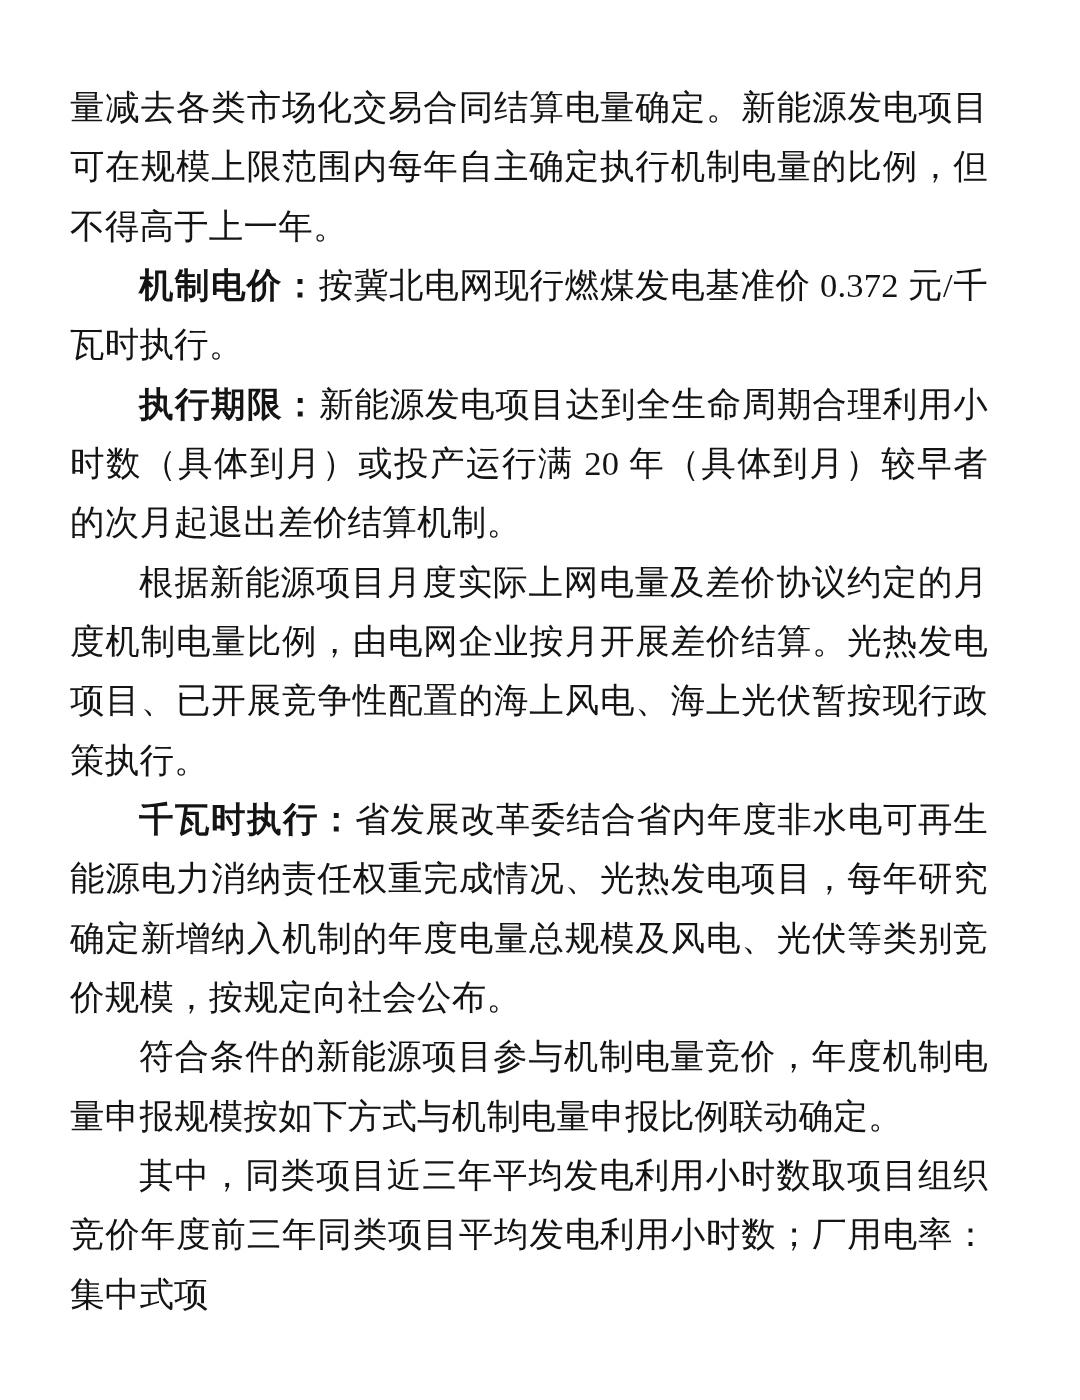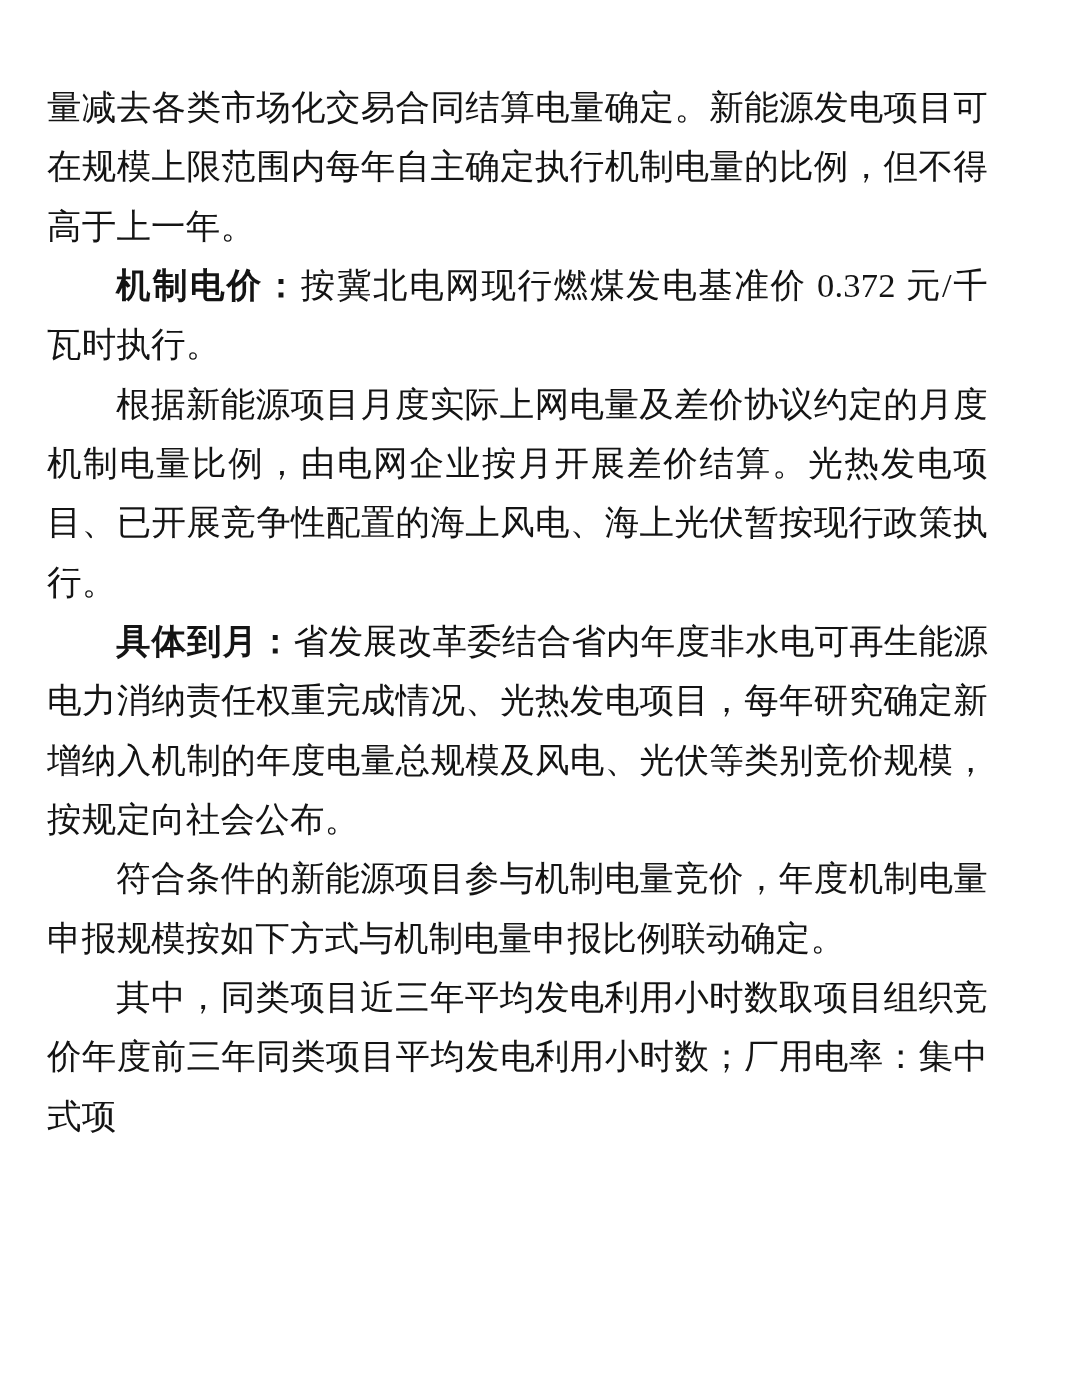--- a/index.html
+++ b/index.html
@@ -12,21 +12,21 @@
     height: 1400px;
     font-family: "Liberation Serif", "DejaVu Serif", serif;
     color: #1a1a1a;
     overflow: hidden;
   }
   .page {
     position: relative;
     width: 1080px;
     height: 1400px;
     box-sizing: border-box;
-    padding: 78px 92px 40px 47px;
+    padding: 78px 92px 40px 70px;
   }
   .doc-body {
     font-size: 34.5px;
     line-height: 1.72;
     text-align: justify;
     text-justify: inter-ideograph;
     letter-spacing: 0.2px;
     color: #141414;
   }
   p {
@@ -61,28 +61,31 @@
   <div class="doc-body">
 
     <p class="para noindent">
       <span>量减去各类市场化交易合同结算电量确定。新能源发电项目可在规模上限范围内每年自主确定执行机制电量的比例，但不得高于上一年。</span>
     </p>
 
     <p class="para">
       <span class="lead">机制电价：</span><span>按冀北电网现行燃煤发电基准价 0.372 元/千瓦时执行。</span>
     </p>
 
+    <p class="para">
+      <span class="lead">执行期限：</span><span>新能源发电项目达到全生命周期合理利用小时数（具体到月）或投产运行满 20 年（具体到月）较早者的次月起退出差价结算机制。</span>
+    </p>
 
     <p class="para">
       <span>根据新能源项目月度实际上网电量及差价协议约定的月度机制电量比例，由电网企业按月开展差价结算。光热发电项目、已开展竞争性配置的海上风电、海上光伏暂按现行政策执行。</span>
     </p>
 
 
     <p class="para">
-      <span class="lead">具体到月：</span><span>省发展改革委结合省内年度非水电可再生能源电力消纳责任权重完成情况、光热发电项目，每年研究确定新增纳入机制的年度电量总规模及风电、光伏等类别竞价规模，按规定向社会公布。</span>
+      <span class="lead">千瓦时执行：</span><span>省发展改革委结合省内年度非水电可再生能源电力消纳责任权重完成情况、光热发电项目，每年研究确定新增纳入机制的年度电量总规模及风电、光伏等类别竞价规模，按规定向社会公布。</span>
     </p>
 
     <p class="para">
       <span>符合条件的新能源项目参与机制电量竞价，年度机制电量申报规模按如下方式与机制电量申报比例联动确定。</span>
     </p>
 
 
     <p class="para">
       <span>其中，同类项目近三年平均发电利用小时数取项目组织竞价年度前三年同类项目平均发电利用小时数；厂用电率：集中式项</span>
     </p>

